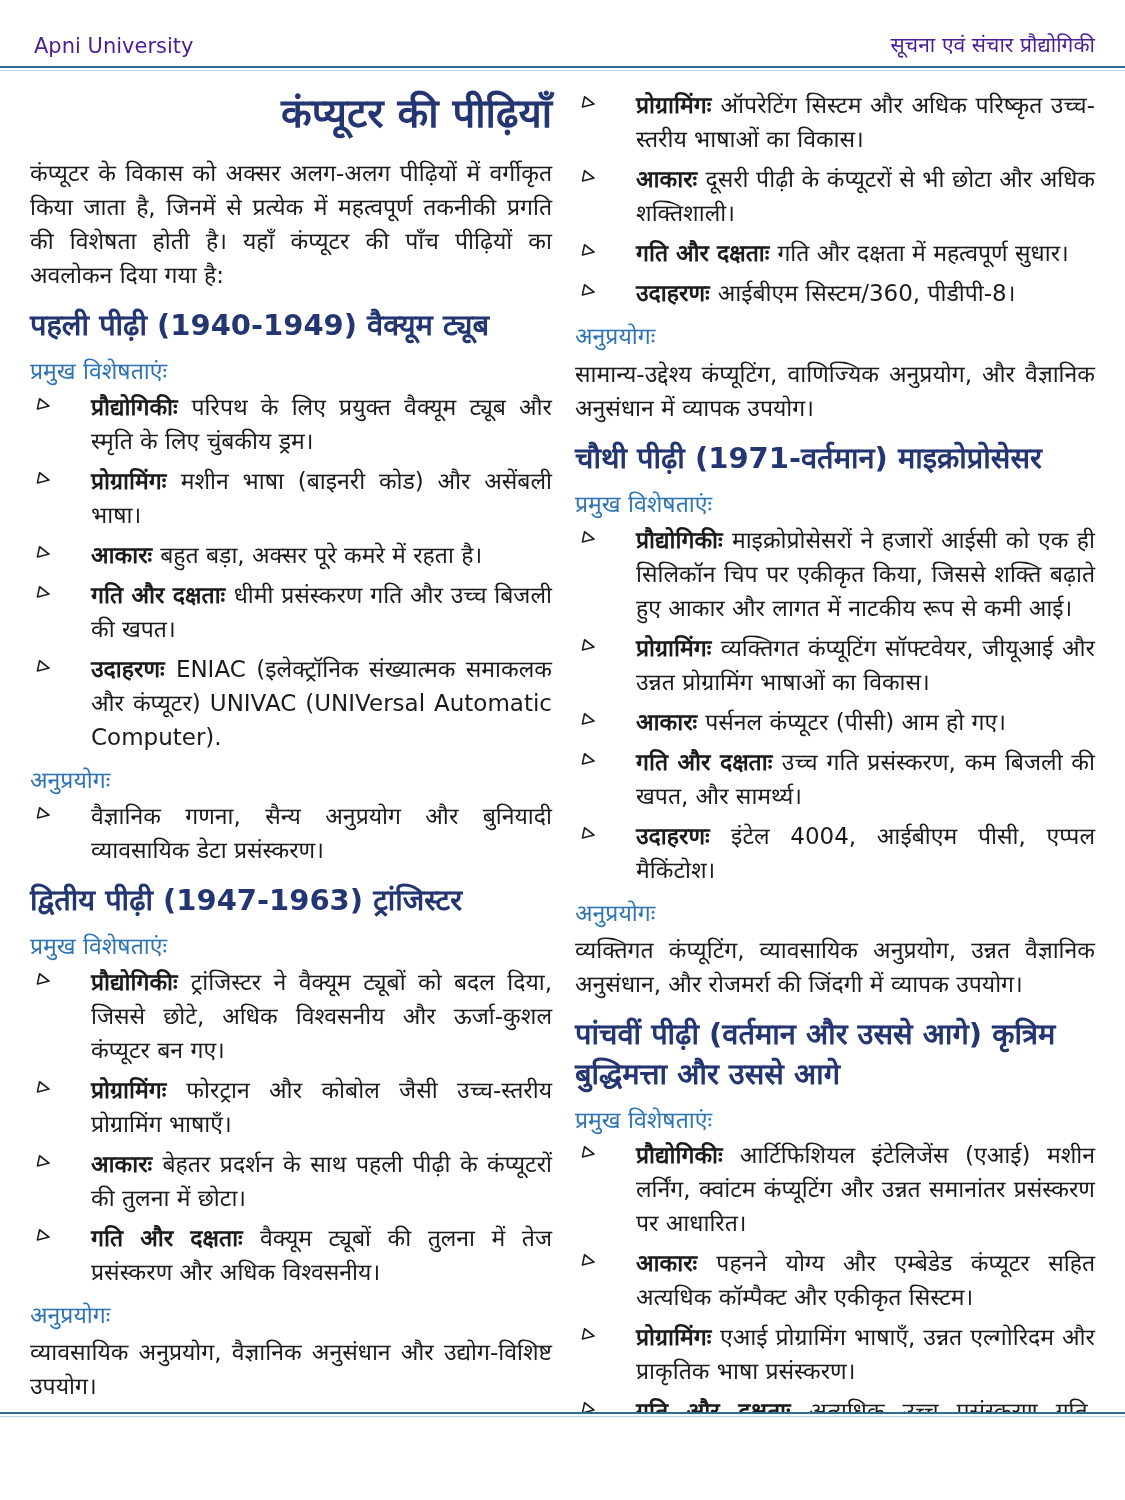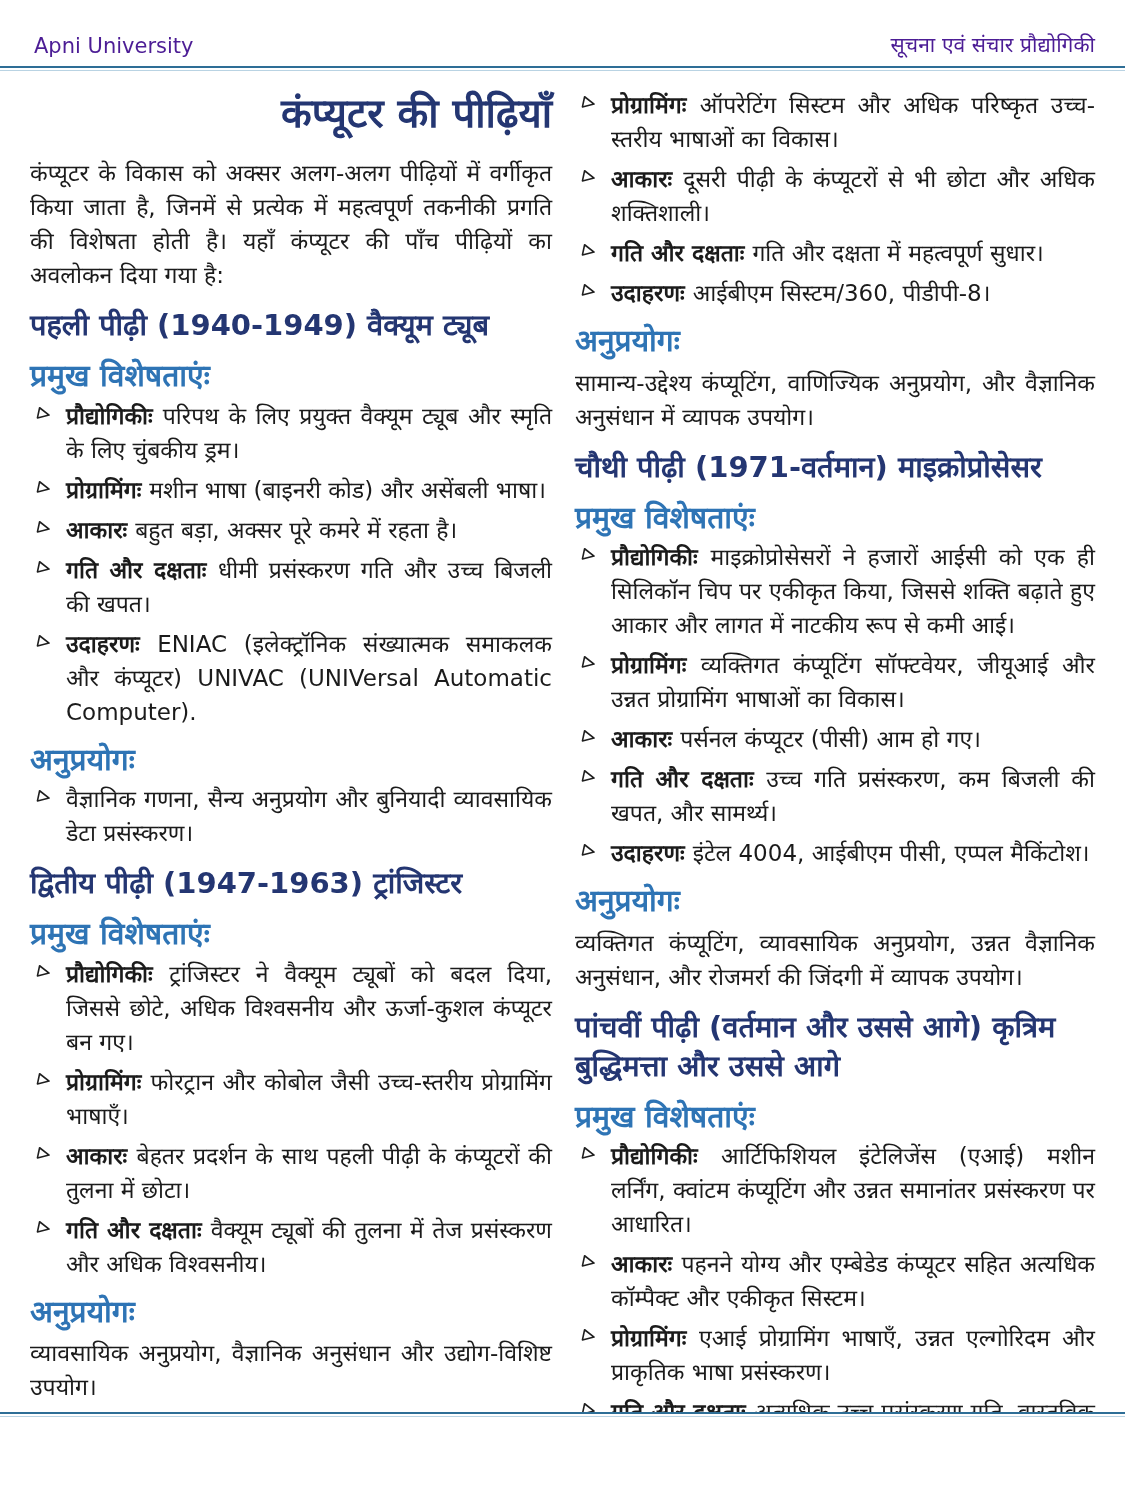--- a/index.html
+++ b/index.html
@@ -45,36 +45,37 @@
     text-align:right;
   }
   .section-heading{
     color:var(--heading);
     font-size:29px;font-weight:bold;
     line-height:1.35;
     margin:14px 0 2px 0;
   }
   .section-subheading{
     color:var(--subheading);
-    font-size:30px;font-weight:bold;
+    font-size:23px;font-weight:normal;
     line-height:1.25;
     margin:12px 0 4px 0;
   }
   .paragraph{
     font-size:23px;line-height:34px;
     text-align:justify;
     margin:6px 0 6px 0;
   }
   .bullet-list{
     list-style:none;
     margin:4px 0 0 0;
   }
   .bullet-item{
     display:flex;
     margin:0 0 6px 0;
+    gap:25px;
   }
   .bullet-marker{
     flex:0 0 36px;
     padding-left:6px;
     padding-top:7px;
   }
   .bullet-text{
     flex:1;
     font-size:23px;line-height:34px;
     text-align:justify;

